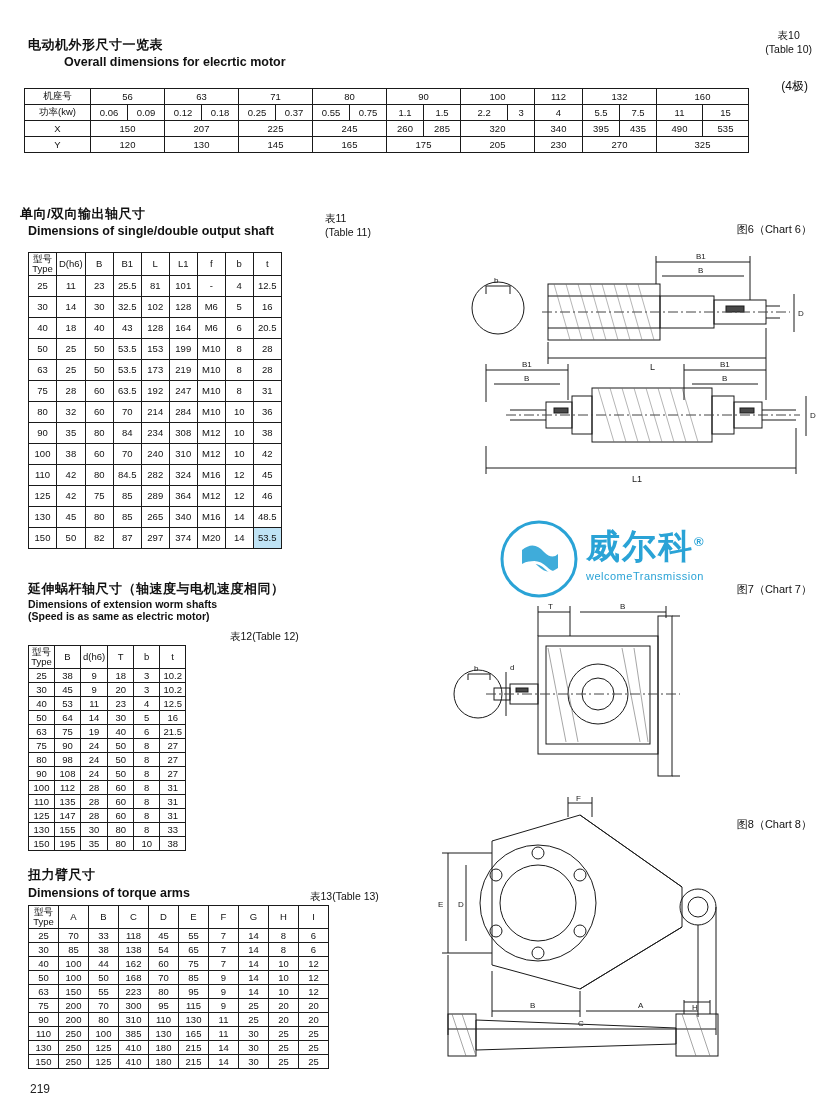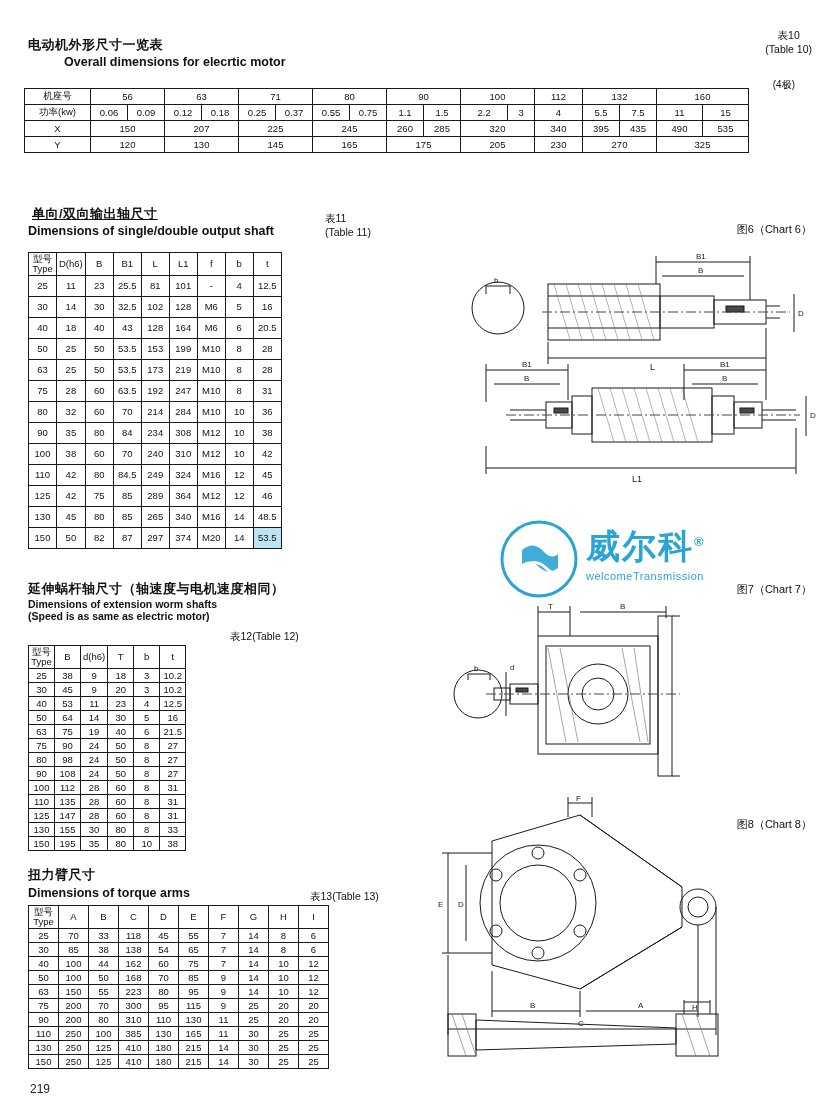--- a/index.html
+++ b/index.html
@@ -36,30 +36,30 @@
   .en-title { font-size: 12.5px; font-weight: bold; }
   .en-title-sm { font-size: 10.5px; font-weight: bold; line-height: 1.15; }
   .tbl-label { font-size: 10.5px; }
   .chart-label { font-size: 11px; }
 
   
   .abs { position: absolute; }
 
   
   #table10-label { right: 28px; top: 28px; text-align: center; font-size: 10.5px; line-height: 1.35; }
-  #poles-label { right: 45px; top: 78px; font-size: 10px; }
+  #poles-label { right: 32px; top: 78px; font-size: 12px; }
 
   
   #sec1-title { left: 28px; top: 36px; }
   #sec1-en { left: 28px; top: 55px; margin-left: 36px; }
   #table10 { left: 24px; top: 88px; }
   #table10 td { height: 16px; }
 
   
-  #sec2-cn { left: 32px; top: 205px; text-decoration: underline; }
+  #sec2-cn { left: 20px; top: 205px; }
   #sec2-en { left: 28px; top: 224px; }
   #sec2-tbl-label { left: 325px; top: 212px; line-height: 1.3; text-align: left; }
   #chart6-label { right: 28px; top: 222px; }
   #table11 { left: 28px; top: 252px; }
   #table11 td { height: 21px; min-width: 28px; }
 
   
   #sec3-cn { left: 28px; top: 580px; }
   #sec3-en { left: 28px; top: 598px; }
   #sec3-tbl-label { left: 230px; top: 630px; }
@@ -291,21 +291,21 @@
           <td>310</td>
           <td>M12</td>
           <td>10</td>
           <td>42</td>
         </tr>
     <tr>
           <td>110</td>
           <td>42</td>
           <td>80</td>
           <td>84.5</td>
-          <td>249</td>
+          <td>282</td>
           <td>324</td>
           <td>M16</td>
           <td>12</td>
           <td>45</td>
         </tr>
     <tr>
           <td>125</td>
           <td>42</td>
           <td>75</td>
           <td>85</td>

